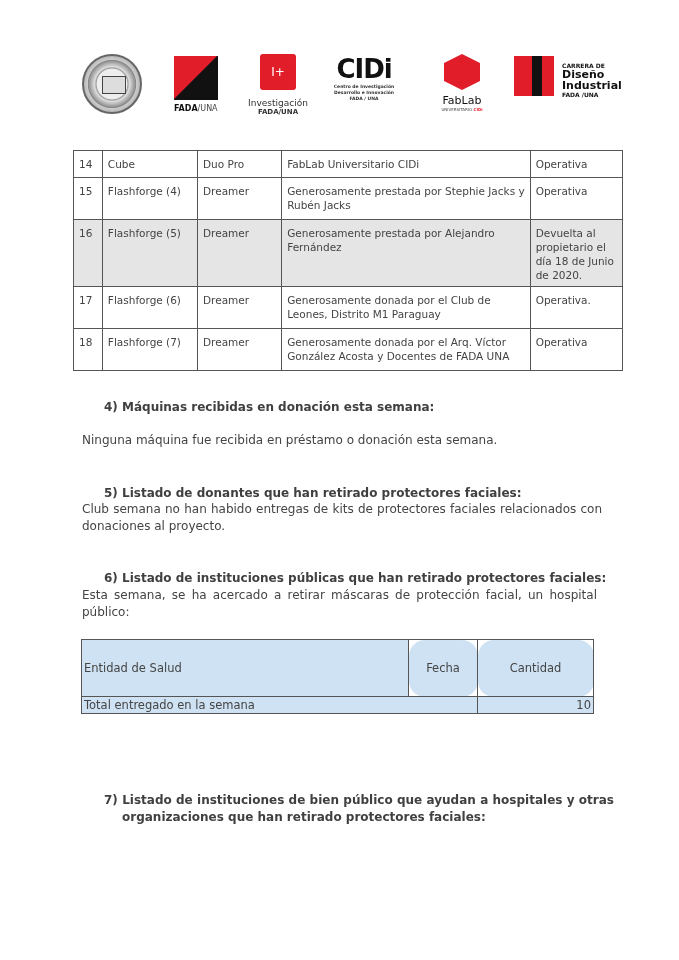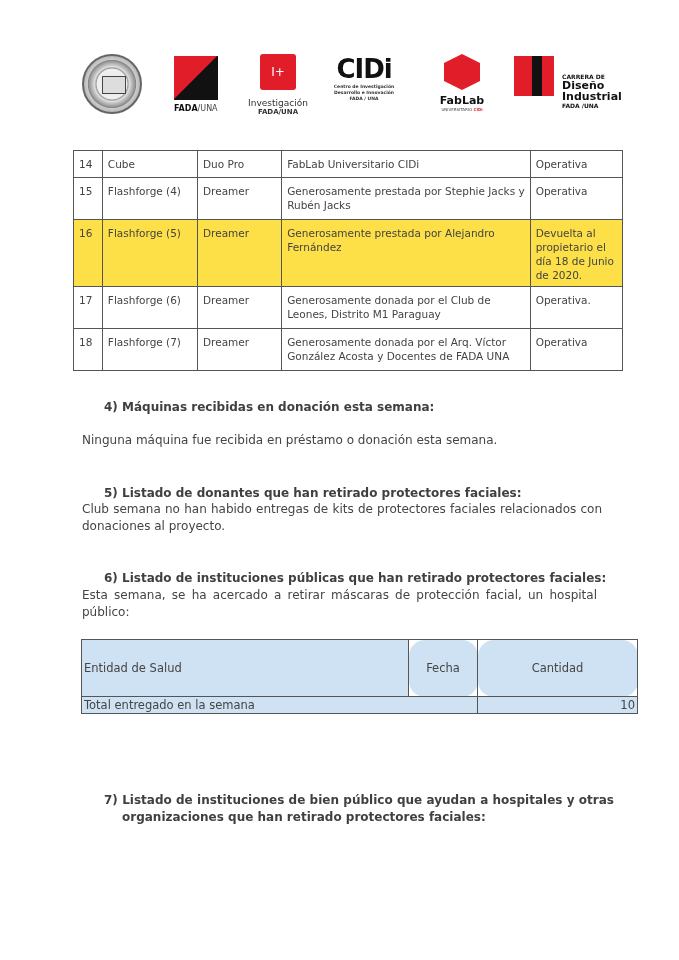--- a/index.html
+++ b/index.html
@@ -16,40 +16,40 @@
   .fada .lbl span { font-weight: normal; color: #444; }
   .inv { left: 168px; top: 6px; width: 64px; text-align: center; }
   .inv .mark { width: 36px; height: 36px; background: #e11d2a; margin: 0 auto; color: #fff; font-size: 12px; line-height: 36px; border-radius: 3px; }
   .inv .t1 { font-size: 9px; color: #333; margin-top: 8px; }
   .inv .t2 { font-size: 7px; font-weight: bold; color: #333; }
   .cidi { left: 250px; top: 6px; width: 72px; text-align: center; }
   .cidi .mark { font-size: 26px; font-weight: bold; color: #111; letter-spacing: -1px; line-height: 30px; }
   .cidi .t { font-size: 4.5px; font-weight: bold; color: #333; line-height: 6px; }
   .fablab { left: 356px; top: 6px; width: 56px; text-align: center; }
   .fablab .mark { width: 36px; height: 36px; background: #e11d2a; margin: 0 auto; clip-path: polygon(50% 0, 100% 25%, 100% 75%, 50% 100%, 0 75%, 0 25%); }
-  .fablab .t1 { font-size: 11px; color: #111; margin-top: 4px; font-weight: bold; }
+  .fablab .t1 { font-size: 11px; color: #111; margin-top: 4px; }
   .fablab .t2 { font-size: 4px; color: #444; }
   .fablab .t2 b { color: #e11d2a; }
   .di { left: 436px; top: 8px; width: 114px; }
   .di .mark { position: absolute; left: 0; top: 0; width: 40px; height: 40px; background: linear-gradient(90deg, #e11d2a 0 45%, #111 45% 70%, #e11d2a 70%); }
-  .di .txt { position: absolute; left: 48px; top: 17px; color: #111; }
+  .di .txt { position: absolute; left: 48px; top: 6px; color: #111; }
   .di .a { font-size: 6px; font-weight: bold; }
   .di .b { font-size: 11px; font-weight: bold; line-height: 11px; }
   .di .c { font-size: 6px; font-weight: bold; }
 
   table { border-collapse: collapse; }
   .t1tbl { position: absolute; left: 73px; top: 150px; width: 550px; font-size: 10.5px; }
   .t1tbl td { border: 1px solid #555; vertical-align: top; padding: 6px 5px 4px 5px; color: #444; line-height: 14px; }
-  .t1tbl tr.hl td { background: #fde047; }
+  .t1tbl tr.hl td { background: #e5e5e5; }
   .c0 { width: 18px; } .c1 { width: 85px; } .c2 { width: 74px; } .c3 { width: 242px; } .c4 { width: 82px; }
 
   .h { position: absolute; font-size: 12px; font-weight: bold; color: #404040; }
   .p { position: absolute; font-size: 12px; color: #444; line-height: 17px; }
 
-  .t2tbl { position: absolute; left: 81px; top: 639px; width: 557px; font-size: 11.5px; }
+  .t2tbl { position: absolute; left: 81px; top: 639px; width: 513px; font-size: 11.5px; }
   .t2tbl td { border: 1px solid #555; color: #444; padding: 1px 2px; }
   .t2tbl .hdr td { background: #cfe2f3; height: 54px; }
   .t2tbl .tot td { background: #cfe2f3; }
   .ctr { text-align: center; border-radius: 16px; } .rt { text-align: right; } .btm { vertical-align: bottom; }
 </style>
 </head>
 <body>
 
 <div class="logos">
   <div class="logo seal">

